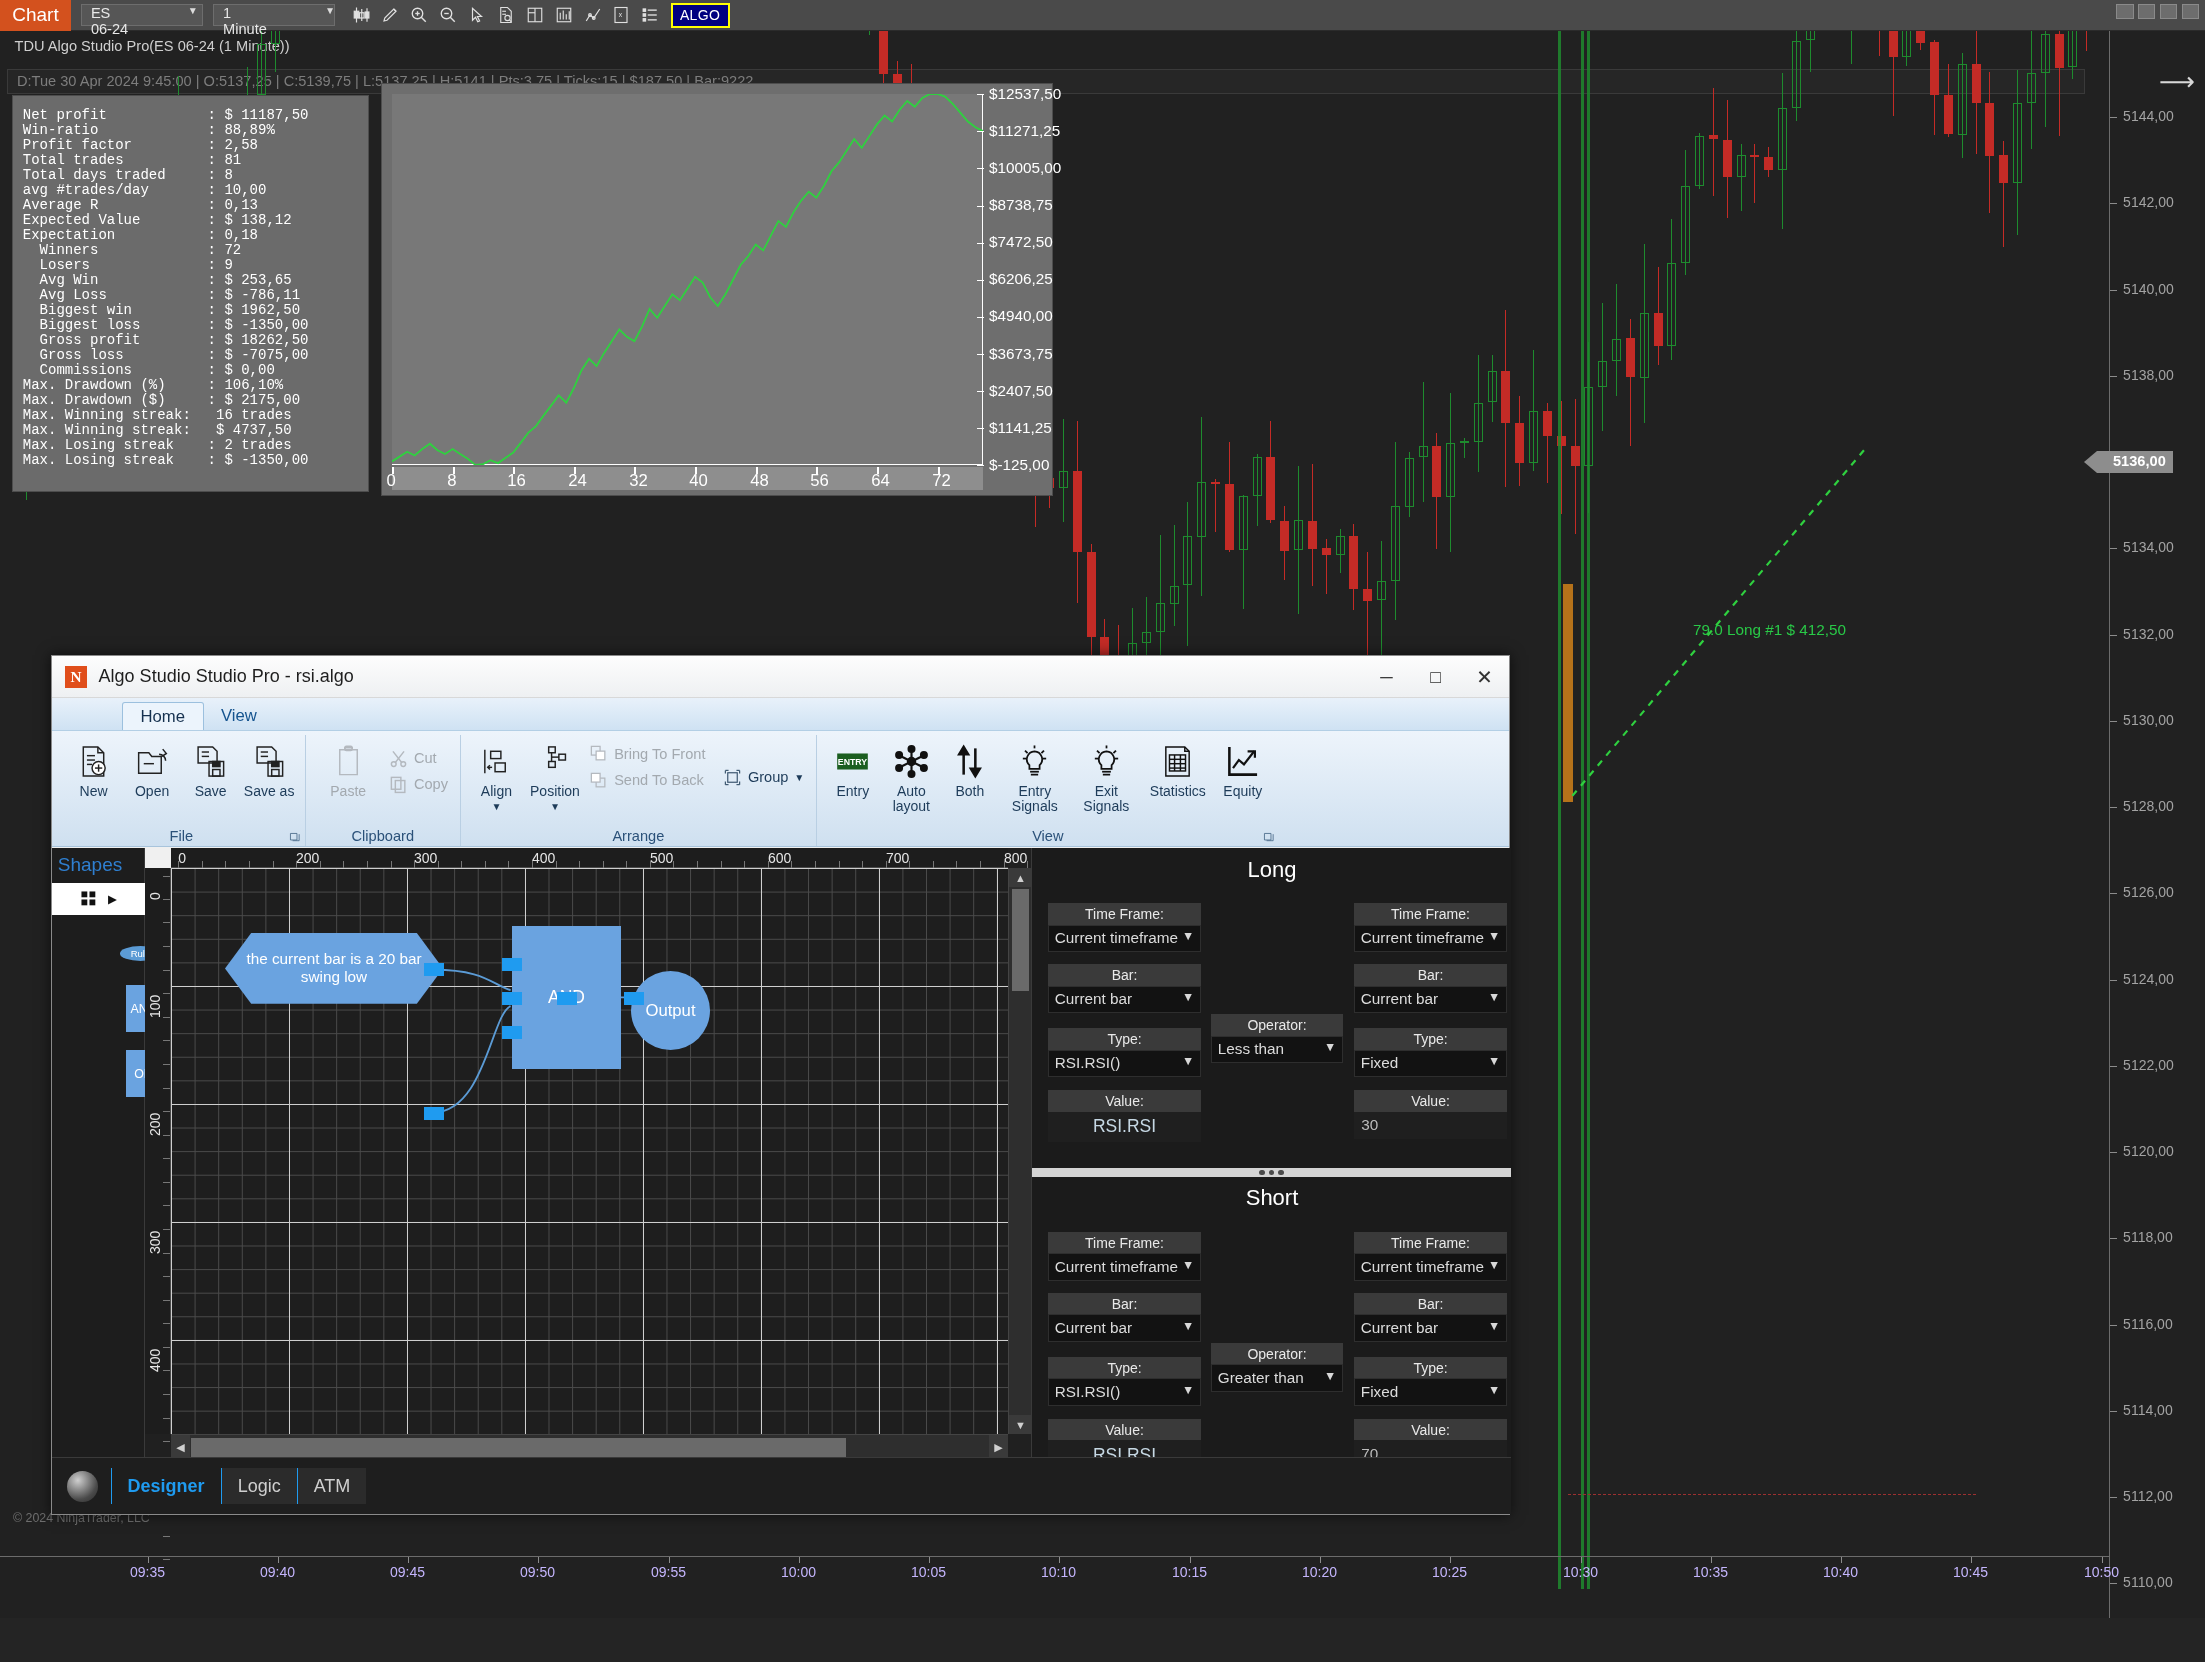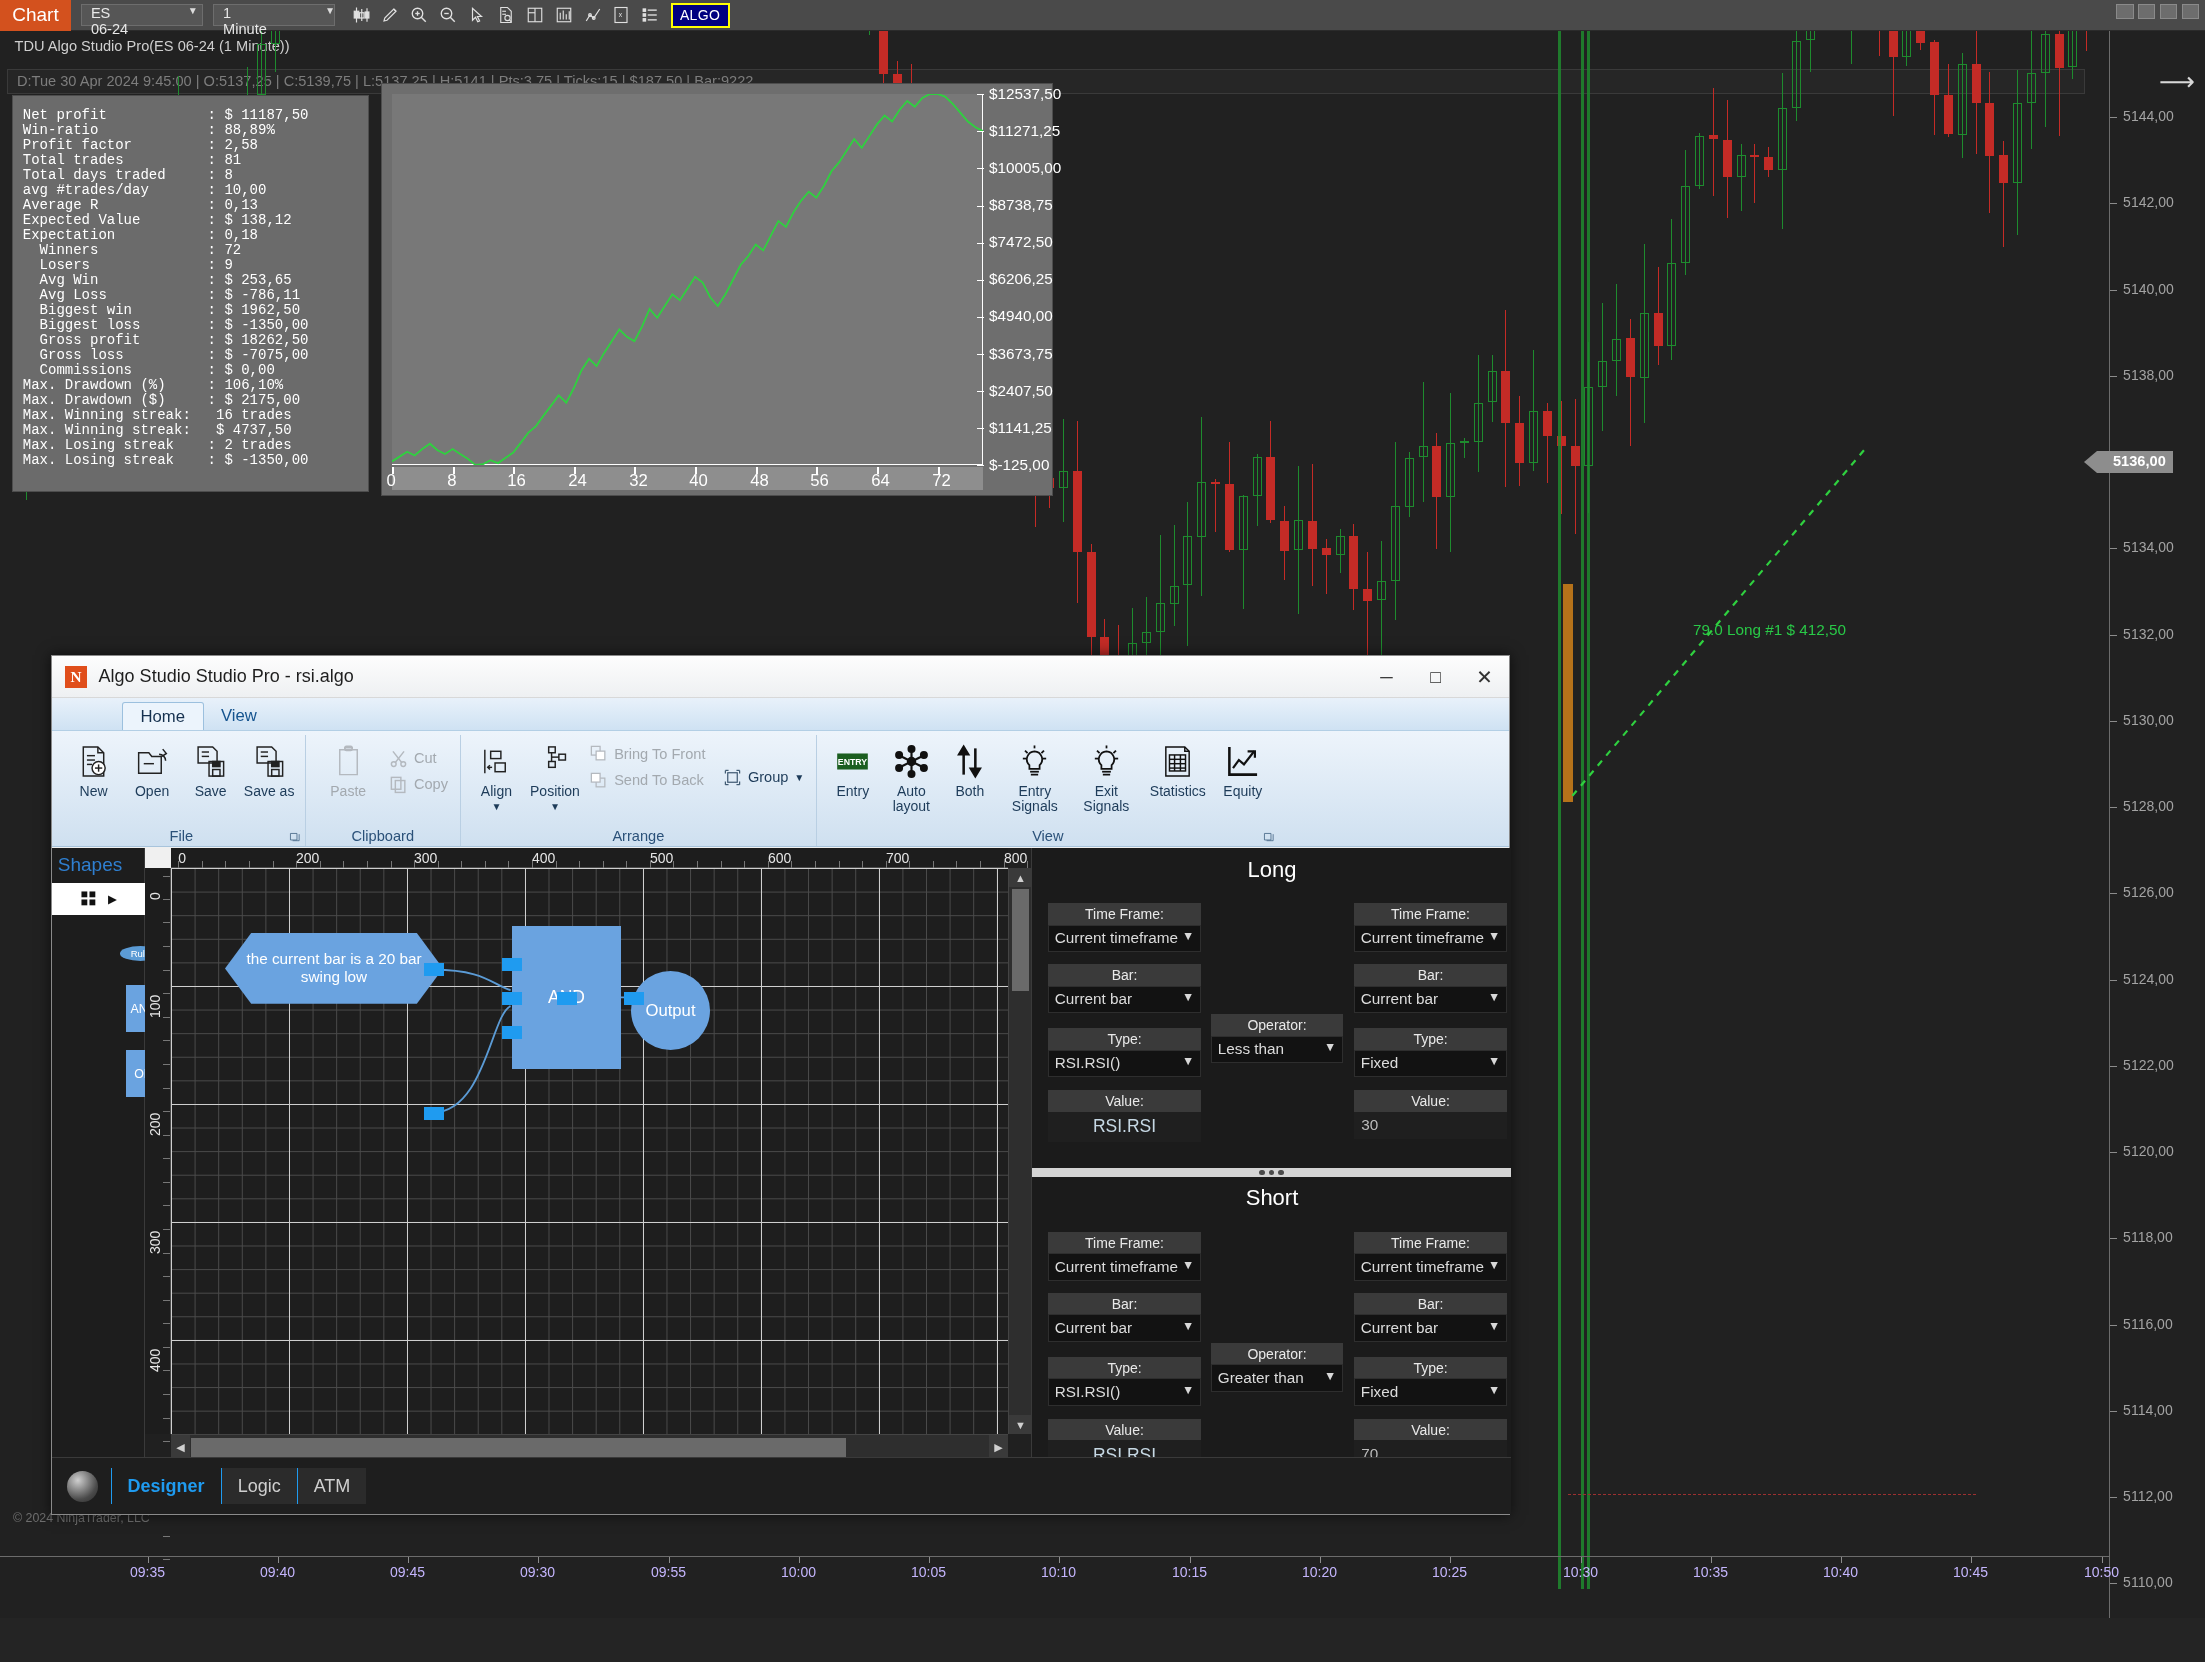--- a/index.html
+++ b/index.html
@@ -836,21 +836,21 @@
           <div class="price-tick" style="top: 1457px;"><span class="dash"></span>5112,00</div>
           <div class="price-tick" style="top: 1543px;"><span class="dash"></span>5110,00</div>
         </div>
     </div>
 
     <div class="time-axis">
       <div id="time-ticks">
           <div class="time-tick" style="left: 130px;">09:35</div>
           <div class="time-tick" style="left: 260px;">09:40</div>
           <div class="time-tick" style="left: 390px;">09:45</div>
-          <div class="time-tick" style="left: 520px;">09:30</div>
+          <div class="time-tick" style="left: 520px;">09:50</div>
           <div class="time-tick" style="left: 651px;">09:55</div>
           <div class="time-tick" style="left: 781px;">10:00</div>
           <div class="time-tick" style="left: 911px;">10:05</div>
           <div class="time-tick" style="left: 1041px;">10:10</div>
           <div class="time-tick" style="left: 1172px;">10:15</div>
           <div class="time-tick" style="left: 1302px;">10:20</div>
           <div class="time-tick" style="left: 1432px;">10:25</div>
           <div class="time-tick" style="left: 1563px;">10:30</div>
           <div class="time-tick" style="left: 1693px;">10:35</div>
           <div class="time-tick" style="left: 1823px;">10:40</div>

